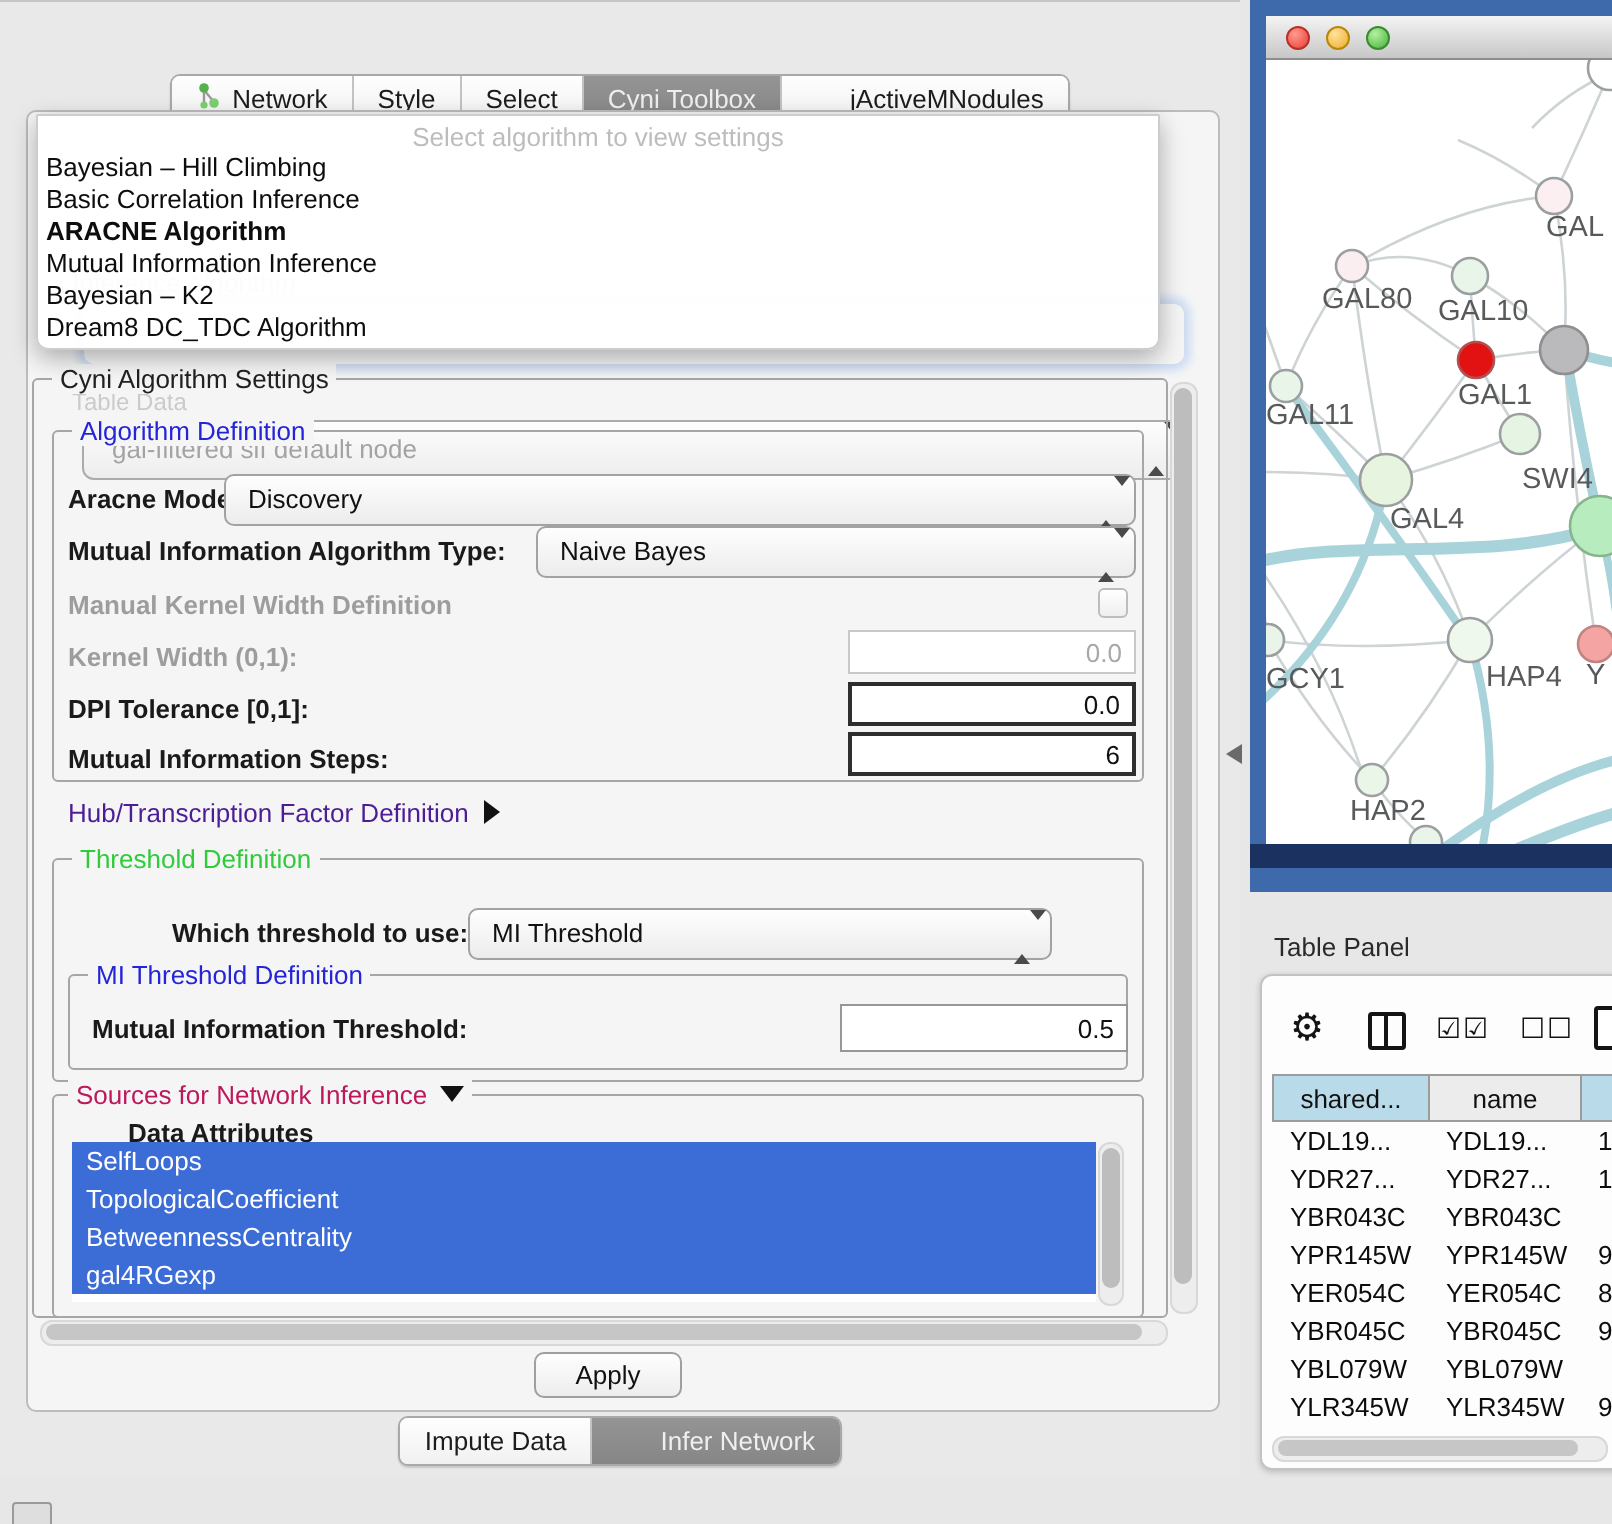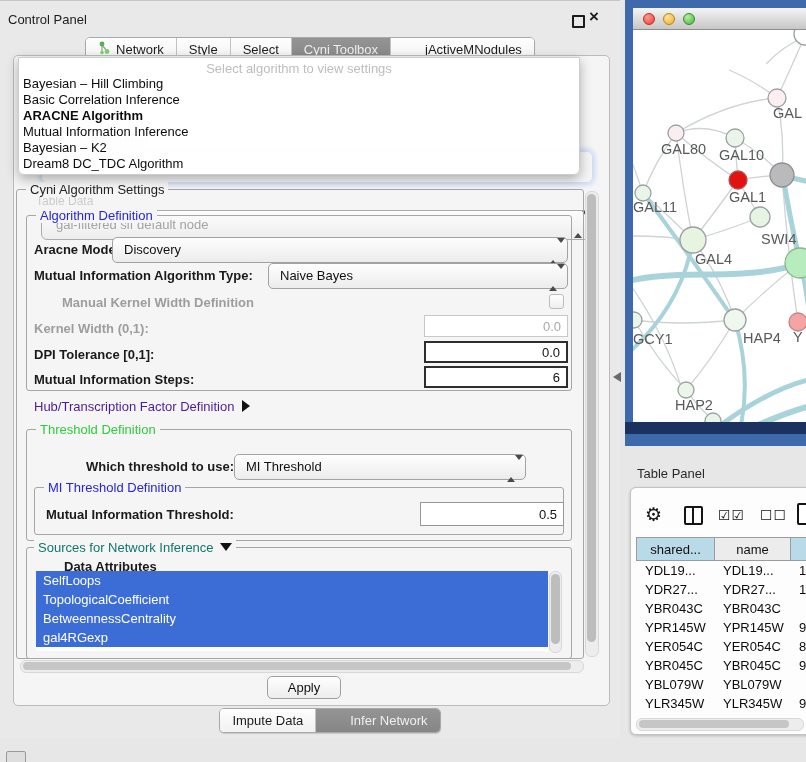--- a/index.html
+++ b/index.html
@@ -13,21 +13,21 @@
   #cp-float{left:572px;top:11px;width:9px;height:9px;border:2px solid #1b1b1b;border-radius:1px;}
   #cp-close{left:589px;top:3px;font-size:17px;font-weight:900;color:#1b1b1b;}
   
   .seg-group{display:flex;border:1px solid #a9a9a9;border-radius:5px;overflow:hidden;background:#fdfdfd;
     box-shadow:0 1px 1px rgba(0,0,0,.15);}
   .seg{padding:3px 12px;font-size:13px;color:#1c1c1c;border-right:1px solid #c2c2c2;display:flex;align-items:center;gap:5px;
     background:linear-gradient(#fefefe,#f1f1f1);height:17px;}
   .seg:last-child{border-right:none;padding-left:34px;}
   .seg.sel{background:linear-gradient(#949494,#868686);color:#efefef;}
   #top-tabs{top:36px;left:0;width:620px;display:flex;justify-content:center;}
-  #bottom-tabs{top:707px;left:0;width:620px;display:flex;justify-content:center;margin-left:20px;}
+  #bottom-tabs{top:707px;left:0;width:620px;display:flex;justify-content:center;}
   
   #content{left:13px;top:54px;width:595px;height:649px;background:#f5f5f5;border:1px solid #bcbcbc;border-radius:5px;}
   
   .faint{opacity:.32;}
   #bg-inf-label{left:22px;top:78px;font-size:13px;color:#555;}
   #bg-combo1{left:27px;top:95px;width:550px;height:30px;border:1px solid #8ab0e8;border-radius:6px;
     box-shadow:0 0 5px 2px rgba(90,150,240,.9);}
   #bg-table-label{left:22px;top:138px;font-size:12px;color:#737373;}
   #bg-combo2{left:27px;top:154px;width:550px;height:28px;border:1px solid #ababab;border-radius:6px;
     background:linear-gradient(#fdfdfd,#ededed);}
@@ -109,25 +109,20 @@
   
   #cursor-mark{left:613px;top:372px;width:0;height:0;border-top:5px solid transparent;border-bottom:5px solid transparent;
     border-right:8px solid #4a4a4a;opacity:.8;}
 </style>
 </head>
 <body>
 
 <div id="stage">
 
   <div id="cp" class="abs">
-    <div id="cp-titlebar" class="abs">
-      <span id="cp-title" class="abs">Control Panel</span>
-      <div id="cp-float" class="abs"></div>
-      <span id="cp-close" class="abs">×</span>
-    </div>
 
     <div id="top-tabs" class="abs">
       <div class="seg-group" id="top-tabs-group">
           <div class="seg">
             <span><svg width="13" height="14" viewBox="0 0 13 14">
                 <line x1="4" y1="4" x2="9" y2="10" stroke="#9a9a9a" stroke-width="1.2"></line>
                 <line x1="4" y1="4" x2="4" y2="11" stroke="#9a9a9a" stroke-width="1.2"></line>
                 <circle cx="4" cy="3" r="2.4" fill="#56b04c"></circle>
                 <circle cx="9" cy="10.5" r="2.4" fill="#7ccf70"></circle>
                 <circle cx="4" cy="11.5" r="1.8" fill="#7ccf70"></circle>
@@ -186,21 +181,21 @@
       <span class="val">Discovery</span>
       <span class="arrows"><span class="up"></span><span class="dn"></span></span>
     </div>
 
     <span class="abs lbl" style="left:34px;top:267px;">Mutual Information Algorithm Type:</span>
     <div class="abs combo" style="left:268px;top:262px;width:298px;height:24px;">
       <span class="val">Naive Bayes</span>
       <span class="arrows"><span class="up"></span><span class="dn"></span></span>
     </div>
 
-    <span class="abs lbl dis" style="left:34px;top:294px;margin-left:28px;">Manual Kernel Width Definition</span>
+    <span class="abs lbl dis" style="left:34px;top:294px;">Manual Kernel Width Definition</span>
     <div class="abs checkbox" style="left:549px;top:293px;"></div>
 
     <span class="abs lbl dis" style="left:34px;top:320px;">Kernel Width (0,1):</span>
     <div class="abs field lite" style="left:424px;top:314px;width:144px;height:22px;">
       <span>0.0</span>
     </div>
 
     <span class="abs lbl" style="left:34px;top:346px;">DPI Tolerance [0,1]:</span>
     <div class="abs field dark" style="left:424px;top:340px;width:144px;height:22px;">
       <span>0.0</span>
@@ -225,21 +220,21 @@
     </div>
 
     <div class="abs group" style="left:34px;top:486px;width:528px;height:46px;"></div>
     <span class="abs legend blue" style="left:44px;top:479px;">MI Threshold Definition</span>
     <span class="abs lbl" style="left:46px;top:506px;">Mutual Information Threshold:</span>
     <div class="abs field mid" style="left:420px;top:501px;width:144px;height:24px;">
       <span>0.5</span>
     </div>
 
     <div class="abs group" style="left:26px;top:546px;width:544px;height:110px;"></div>
-    <span class="abs legend" style="left:34px;top:539px;color:#0f766e;">
+    <span class="abs legend" style="left:34px;top:539px;color:#be185d;">
       <span>Sources for Network Inference</span><span class="tri-down"></span>
     </span>
     <span class="abs lbl" style="left:36px;top:558px;padding-left:28px;">Data Attributes</span>
     <div id="attr-list" class="abs">
         <div class="attr-item">SelfLoops</div>
         <div class="attr-item">TopologicalCoefficient</div>
         <div class="attr-item">BetweennessCentrality</div>
         <div class="attr-item">gal4RGexp</div>
       </div>
     <div class="abs vtrack" style="left:549px;top:570px;width:11px;height:80px;">

